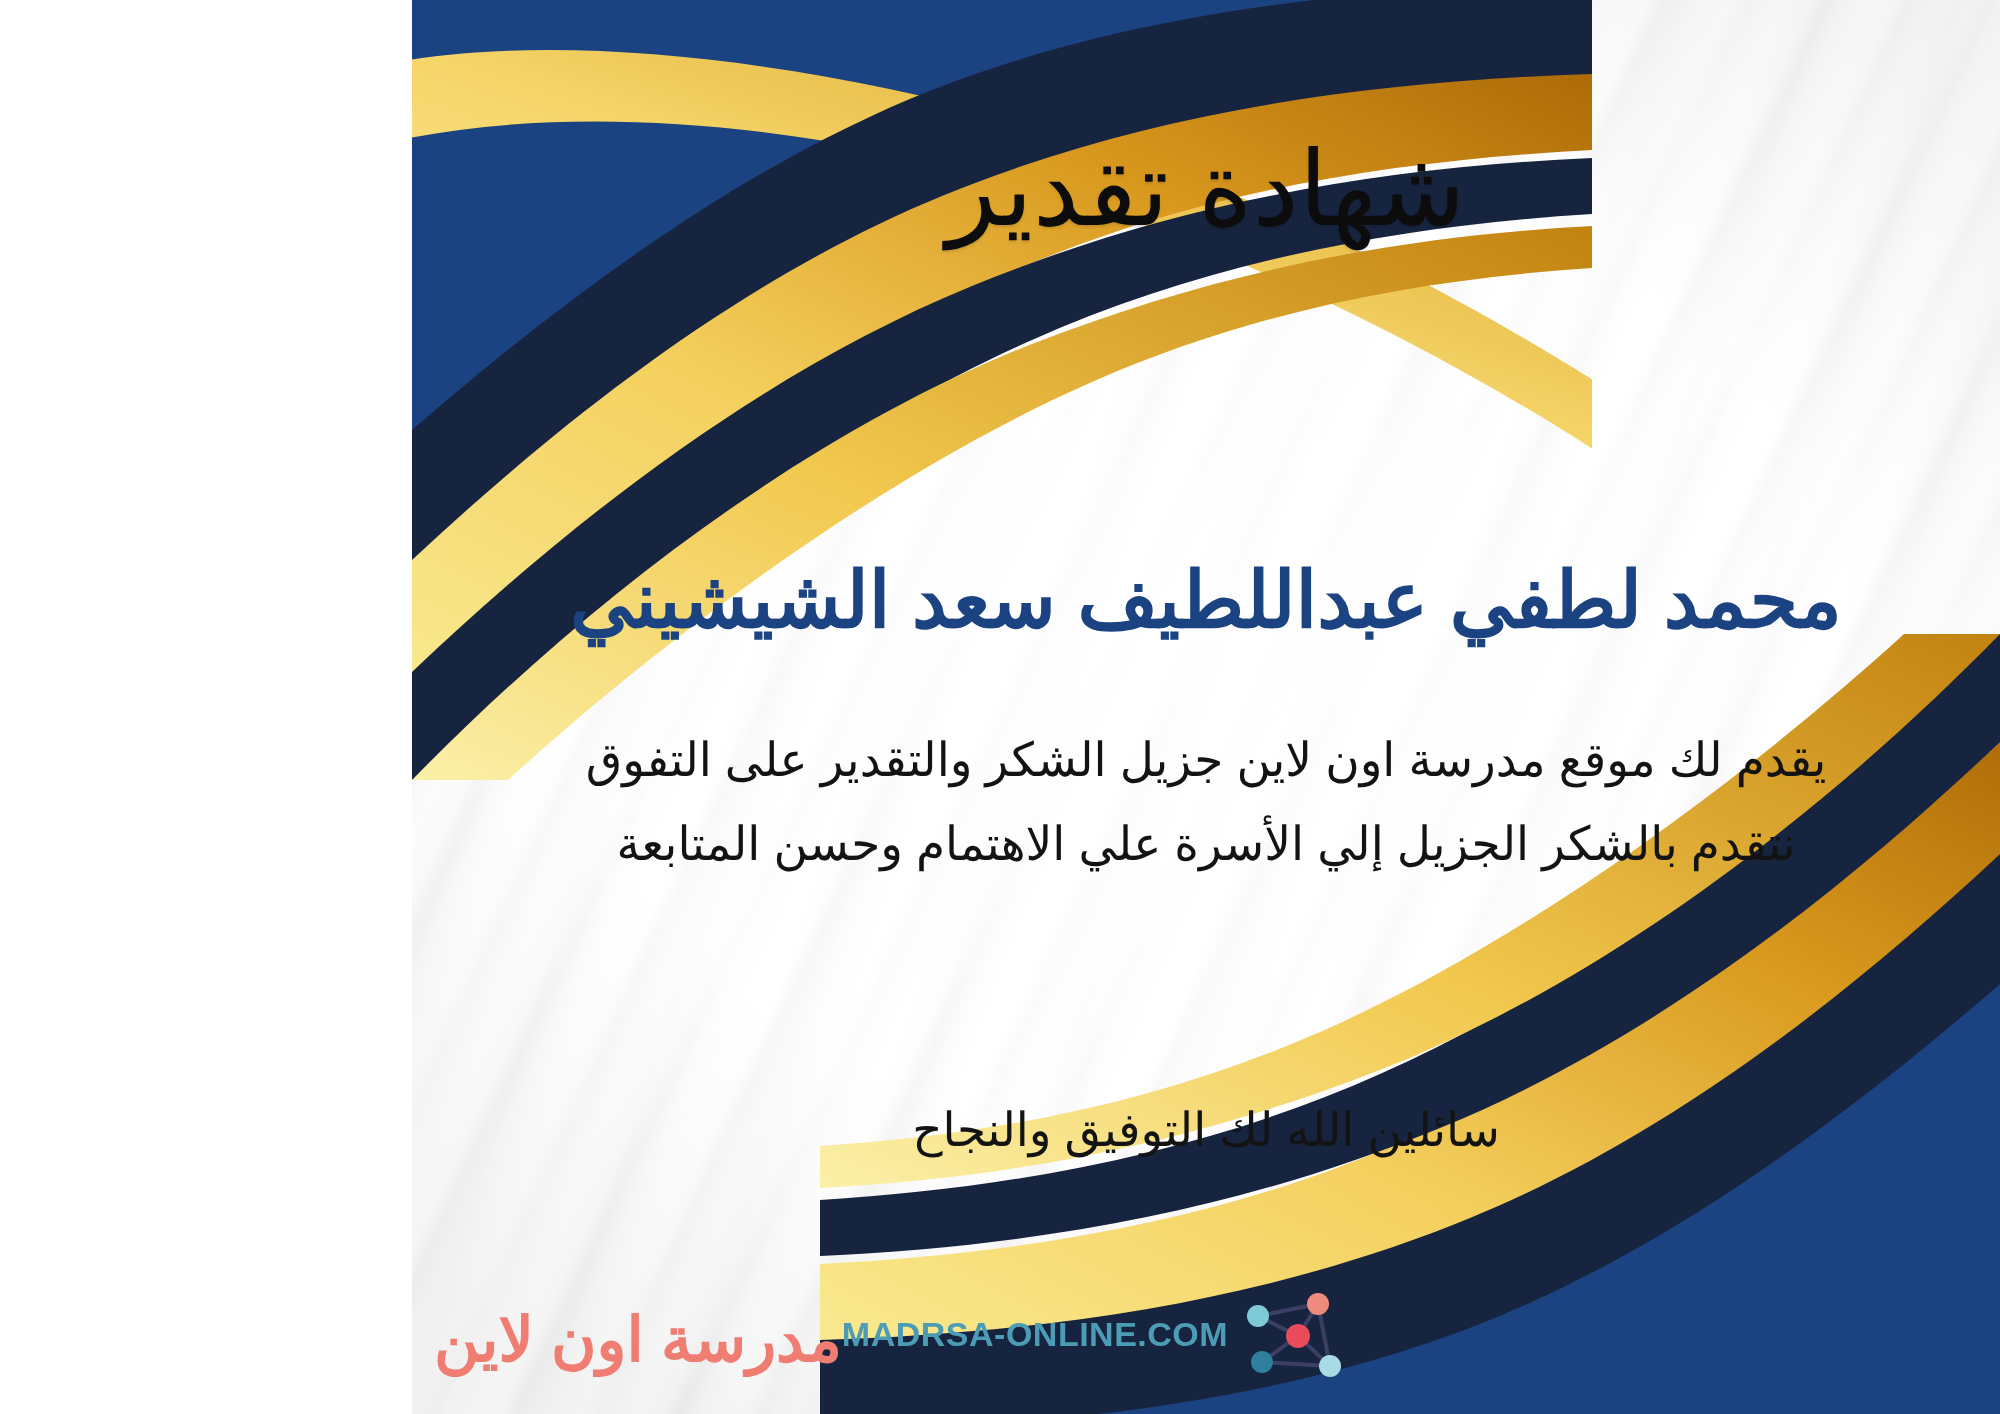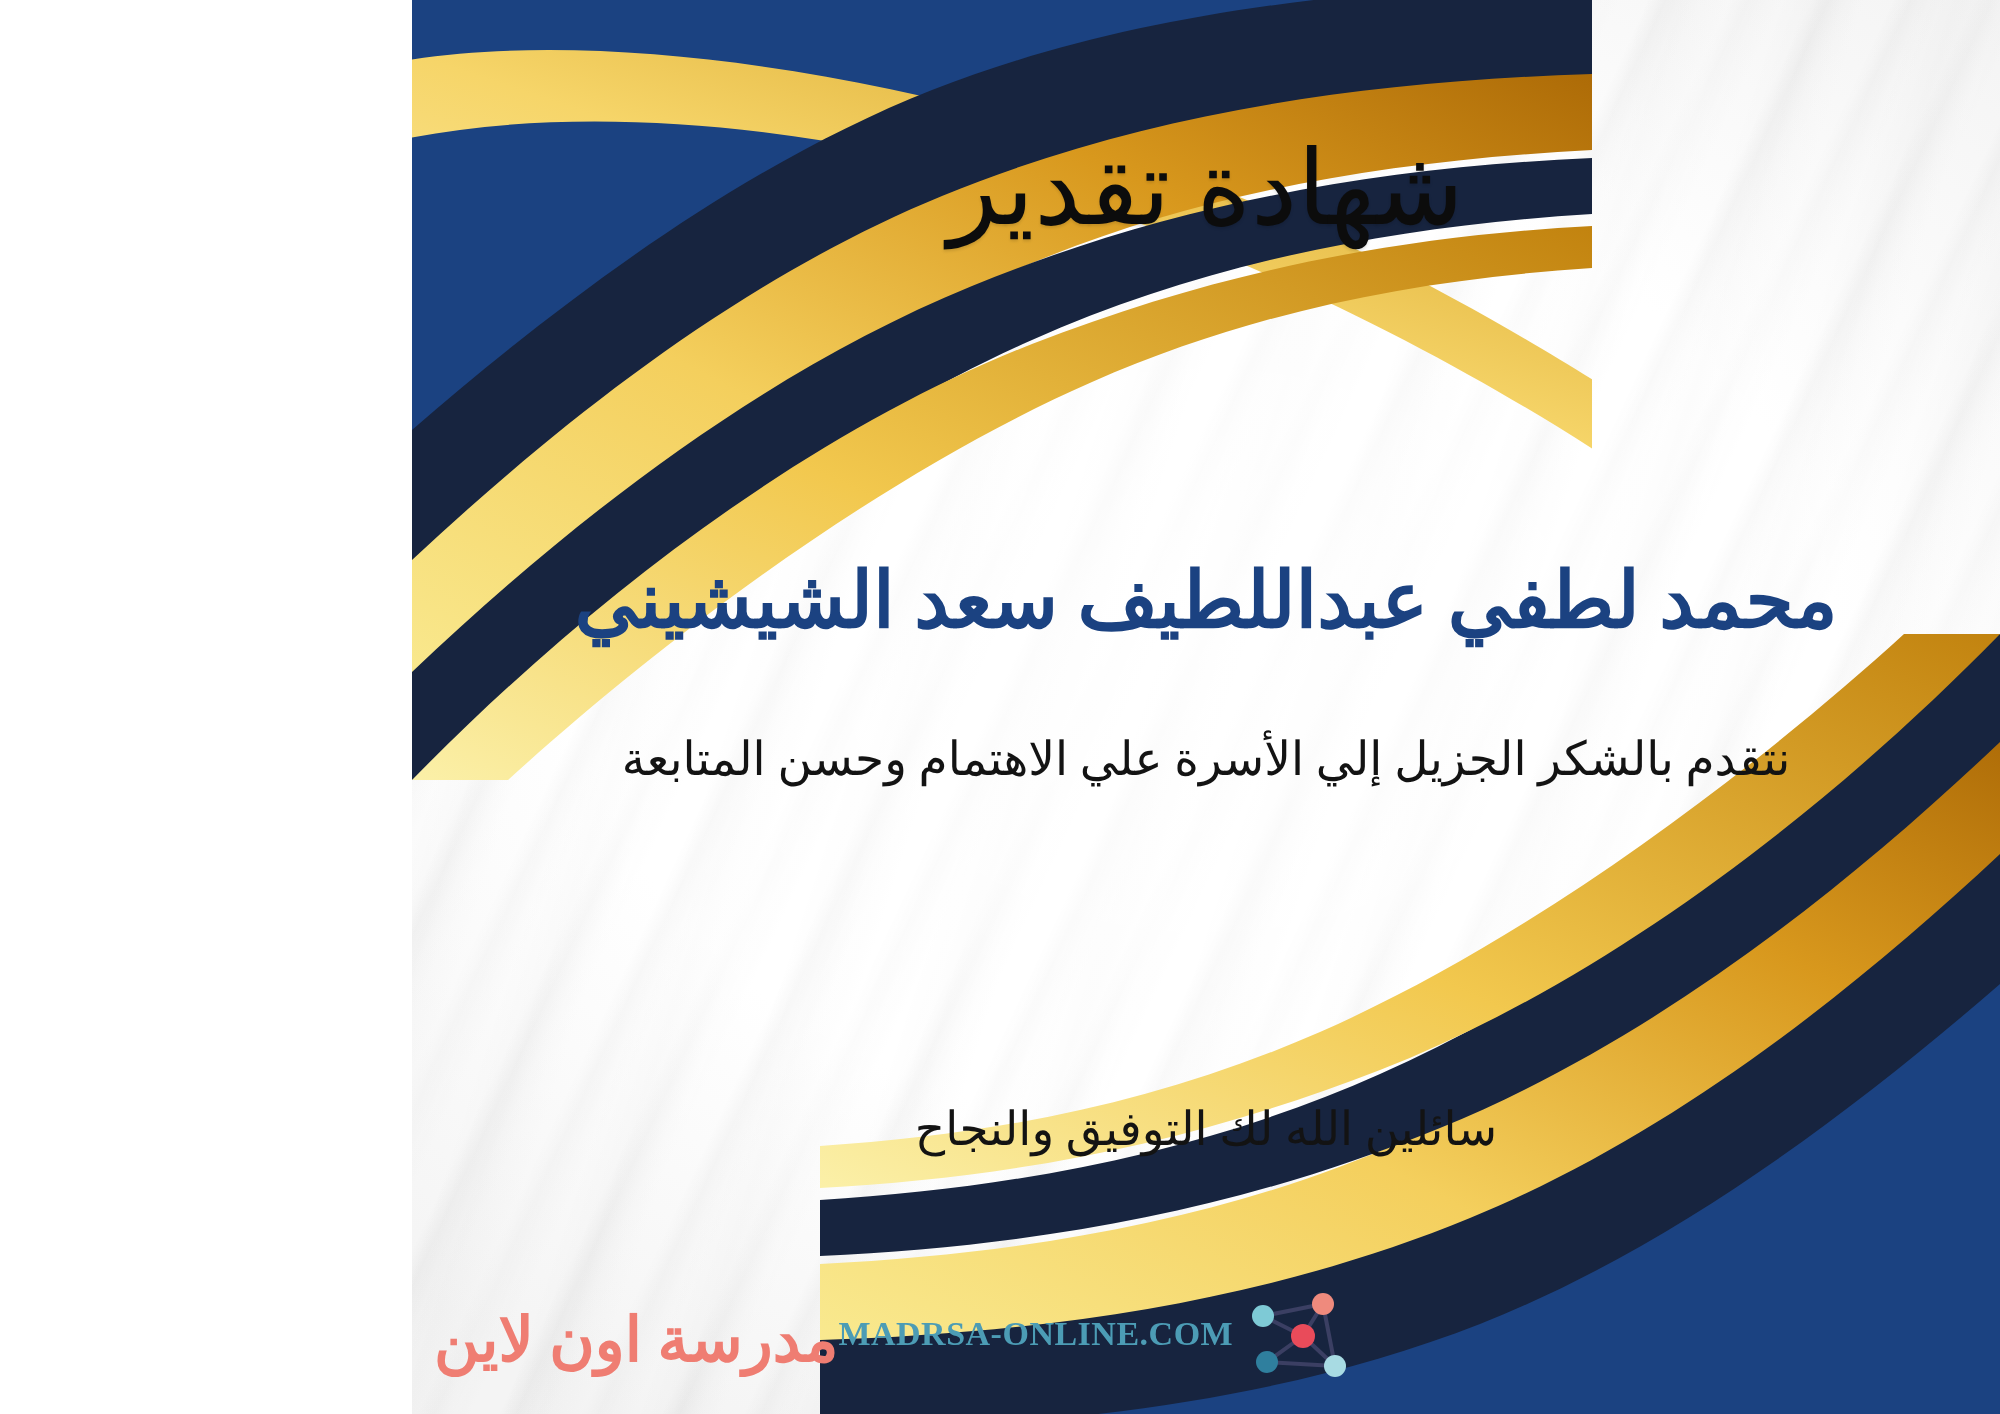--- a/index.html
+++ b/index.html
@@ -3,21 +3,21 @@
 <meta charset="utf-8">
 <title>Certificate</title>
 <style>
   html,body{margin:0;padding:0;background:#ffffff;}
   *{box-sizing:border-box;}
   #cert{
     position:relative;
     width:1588px;height:1414px;
     overflow:hidden;
     background:#ffffff;
-    font-family:Liberation Serif, serif;
+    font-family:Liberation Sans, sans-serif;
   }
 
   
   .texture{
     position:absolute;inset:0;
     background:
       repeating-linear-gradient(115deg,
         rgba(0,0,0,0.000) 0px,
         rgba(0,0,0,0.000) 10px,
         rgba(0,0,0,0.030) 26px,
@@ -258,20 +258,21 @@
         <circle cx="125" cy="110" r="78" fill="none" stroke="#b8841c" stroke-width="2"></circle>
       </g>
     </svg>
   </div>
 
   <div class="title">شهادة تقدير</div>
 
   <div class="recipient">محمد لطفي عبداللطيف سعد الشيشيني</div>
 
   <div class="bodyblock">
+    <div class="bodyline">يقدم لك موقع مدرسة اون لاين جزيل الشكر  والتقدير على التفوق</div>
     <div class="bodyline">نتقدم  بالشكر الجزيل إلي الأسرة علي الاهتمام وحسن المتابعة</div>
   </div>
 
   <div class="closing">سائلين الله لك التوفيق  والنجاح</div>
 
   <div class="logo">
     <div class="logo-text">
       <div class="logo-ar">مدرسة اون لاين</div>
       <div class="logo-en">MADRSA-ONLINE.COM</div>
     </div>

